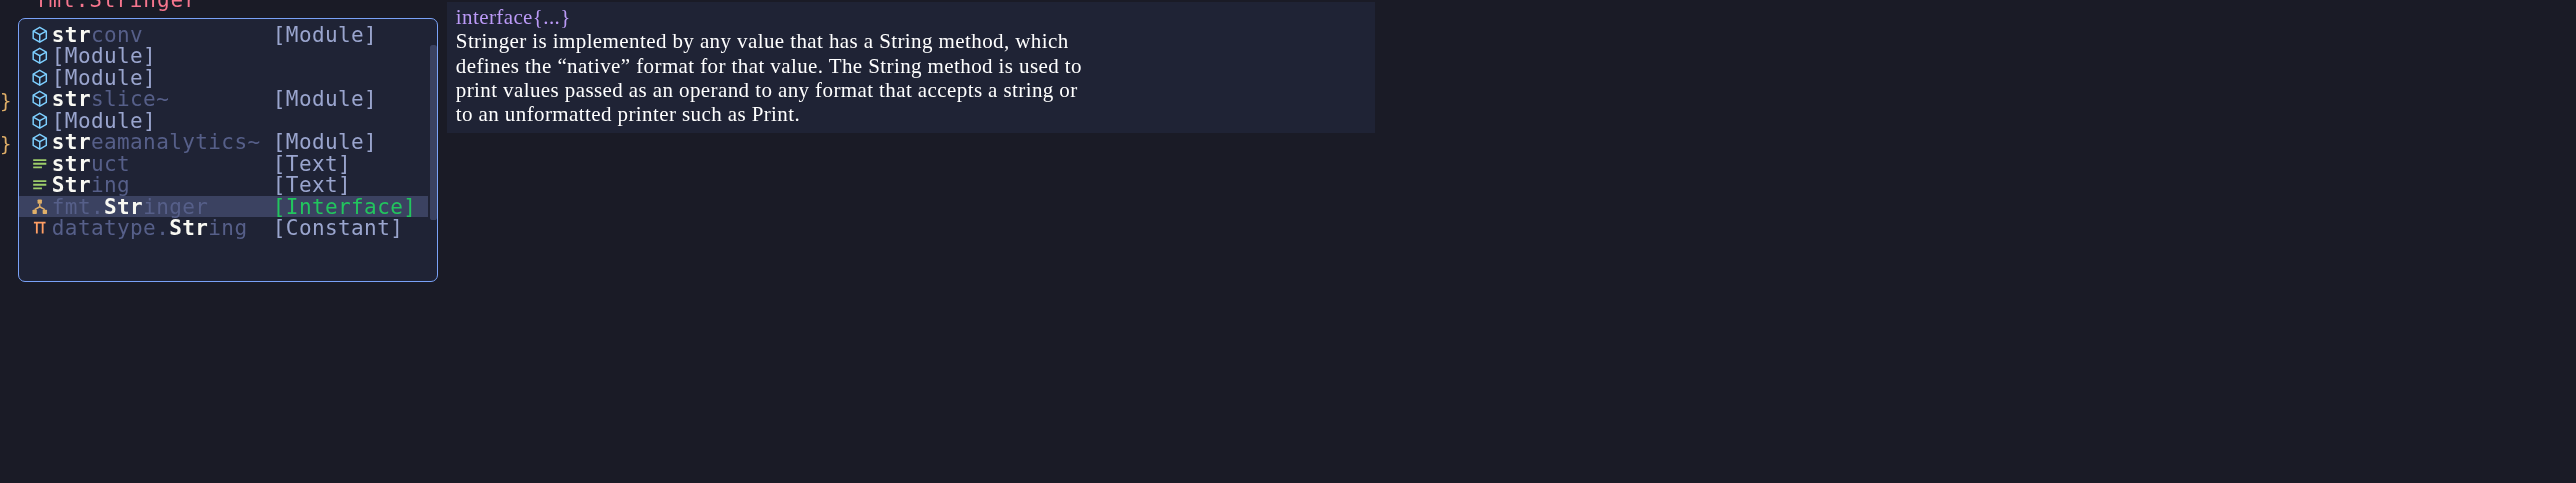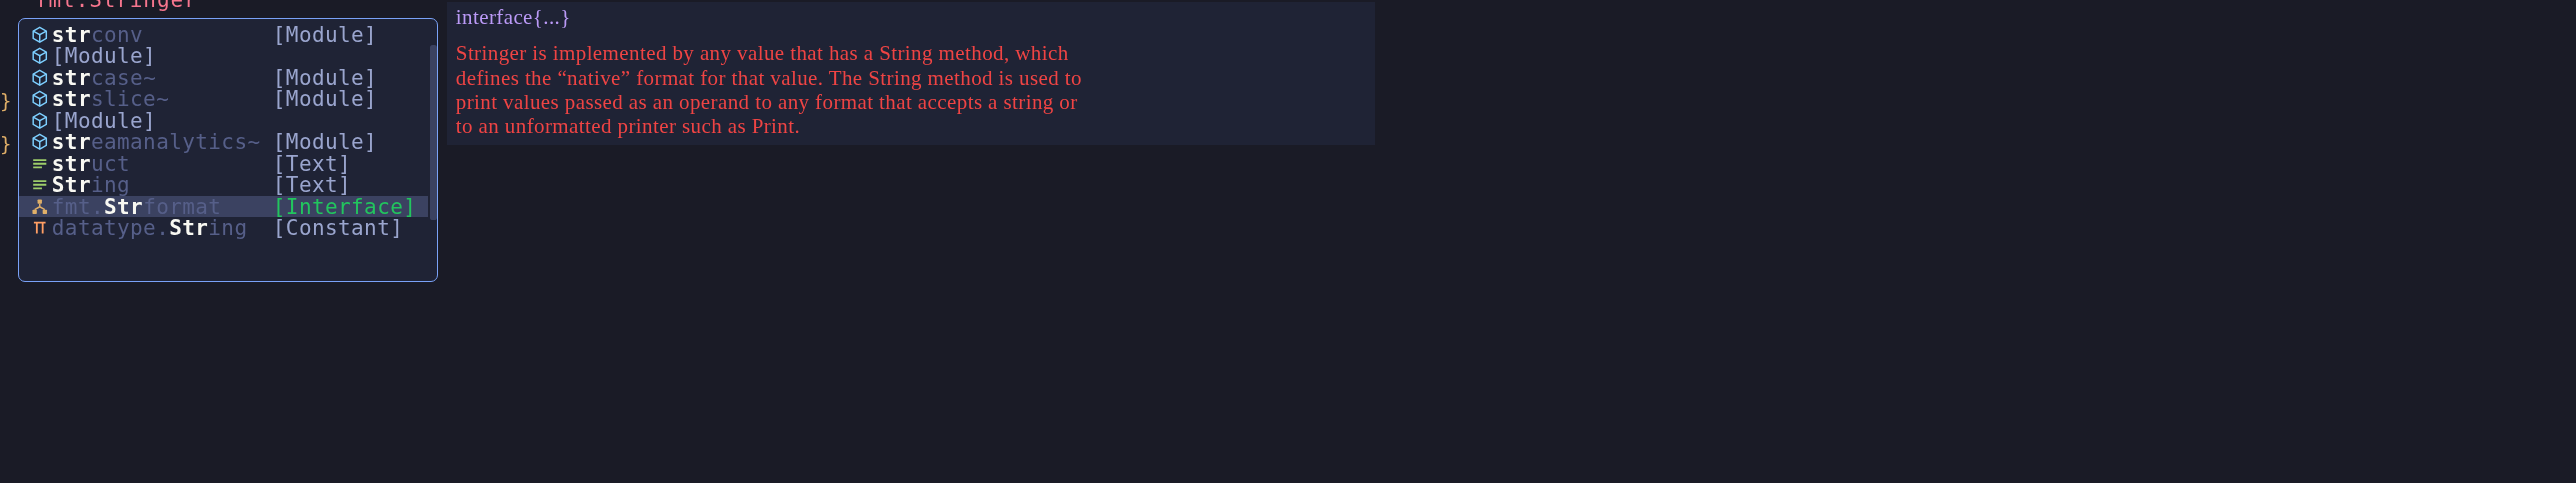--- a/index.html
+++ b/index.html
@@ -110,21 +110,21 @@
     left: 447px;
     top: 1.8px;
     width: 928px;
     padding: 3.5px 8.8px 7px 8.8px;
     background: #1f2335;
     line-height: 1.15;
     letter-spacing: 0.4px;
     font-family: Liberation Serif, serif;
   }
   .doc .sig { color: #bb9af7; }
-  .doc .body { color: #ef4444; white-space: pre-wrap; margin-top: 12px; }
+  .doc .body { color: #ffffff; white-space: pre-wrap; }
   
   .ic-module { color: #7dcfff; }
   .ic-text   { color: #9ece6a; }
   .ic-iface  { color: #e0af68; }
   .ic-const  { color: #ff9e64; }
   svg { display: block; }
 </style>
 </head>
 <body>
 
@@ -154,21 +154,21 @@
             </svg></span><span class="label"><span class="hl">str</span><span class="dim">conv</span></span><span class="kind">[Module]</span></div>
         <div class="row"><span class="icon ic-module"><svg width="17.5" height="17.5" viewBox="0 0 24 24" fill="none" stroke="currentColor" stroke-width="2">
               <path d="M12 2 L21 7 L21 17 L12 22 L3 17 L3 7 Z"></path>
               <path d="M3 7 L12 12 L21 7"></path>
               <path d="M12 12 L12 22"></path>
             </svg></span><span class="kind">[Module]</span></div>
         <div class="row"><span class="icon ic-module"><svg width="17.5" height="17.5" viewBox="0 0 24 24" fill="none" stroke="currentColor" stroke-width="2">
               <path d="M12 2 L21 7 L21 17 L12 22 L3 17 L3 7 Z"></path>
               <path d="M3 7 L12 12 L21 7"></path>
               <path d="M12 12 L12 22"></path>
-            </svg></span><span class="label"><span class="hl">str</span><span class="dim">case</span><span class="tilde">~</span></span><span class="kind">[Module]</span></div>
+            </svg></span><span class="kind">[Module]</span></div>
         <div class="row"><span class="icon ic-module"><svg width="17.5" height="17.5" viewBox="0 0 24 24" fill="none" stroke="currentColor" stroke-width="2">
               <path d="M12 2 L21 7 L21 17 L12 22 L3 17 L3 7 Z"></path>
               <path d="M3 7 L12 12 L21 7"></path>
               <path d="M12 12 L12 22"></path>
             </svg></span><span class="label"><span class="hl">str</span><span class="dim">slice</span><span class="tilde">~</span></span><span class="kind">[Module]</span></div>
         <div class="row"><span class="icon ic-module"><svg width="17.5" height="17.5" viewBox="0 0 24 24" fill="none" stroke="currentColor" stroke-width="2">
               <path d="M12 2 L21 7 L21 17 L12 22 L3 17 L3 7 Z"></path>
               <path d="M3 7 L12 12 L21 7"></path>
               <path d="M12 12 L12 22"></path>
             </svg></span><span class="kind">[Module]</span></div>
@@ -185,21 +185,21 @@
         <div class="row"><span class="icon ic-text"><svg width="17.5" height="17.5" viewBox="0 0 24 24" fill="none" stroke="currentColor" stroke-width="2.5">
               <line x1="3" y1="7" x2="21" y2="7"></line>
               <line x1="3" y1="12" x2="21" y2="12"></line>
               <line x1="3" y1="17" x2="15" y2="17"></line>
             </svg></span><span class="label"><span class="hl">Str</span><span class="dim">ing</span></span><span class="kind">[Text]</span></div>
         <div class="row selected"><span class="icon ic-iface"><svg width="17.5" height="17.5" viewBox="0 0 24 24" fill="currentColor">
               <rect x="9" y="2" width="6" height="6" rx="1"></rect>
               <rect x="2" y="16" width="6" height="6" rx="1"></rect>
               <rect x="16" y="16" width="6" height="6" rx="1"></rect>
               <path d="M12 8 L12 12 M12 12 L5 16 M12 12 L19 16" stroke="currentColor" stroke-width="2" fill="none"></path>
-            </svg></span><span class="label"><span class="pkg">fmt.</span><span class="hl">Str</span><span class="dim">format</span></span><span class="kind">[Interface]</span></div>
+            </svg></span><span class="label"><span class="pkg">fmt.</span><span class="hl">Str</span><span class="dim">inger</span></span><span class="kind">[Interface]</span></div>
         <div class="row"><span class="icon ic-const"><svg width="17.5" height="17.5" viewBox="0 0 24 24" fill="none" stroke="currentColor" stroke-width="2.5">
               <line x1="4" y1="5" x2="20" y2="5"></line>
               <line x1="8" y1="5" x2="8" y2="20"></line>
               <line x1="16" y1="5" x2="16" y2="20"></line>
             </svg></span><span class="label"><span class="pkg">datatype.</span><span class="hl">Str</span><span class="dim">ing</span></span><span class="kind">[Constant]</span></div>
       </div>
     <div class="scrollbar">
       <div class="thumb"></div>
     </div>
   </div>

